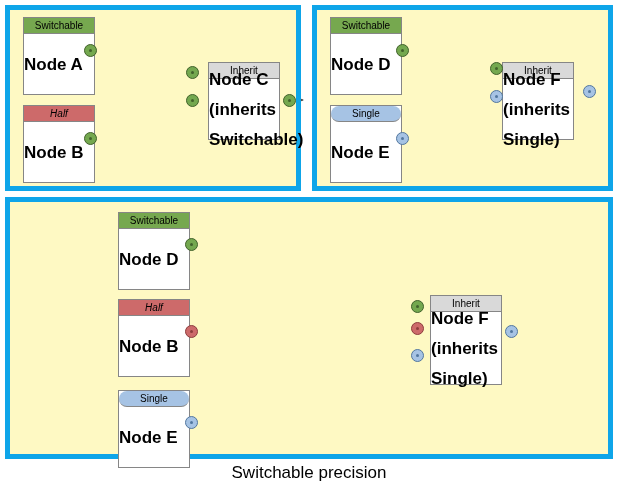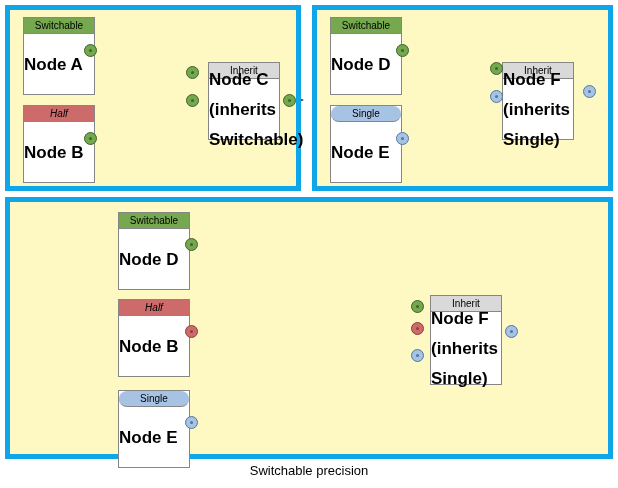--- a/index.html
+++ b/index.html
@@ -29,21 +29,21 @@
   .dot-green{background:#74a84f;border:1px solid #41622b;}
   .dot-green:after{background:#41622b;}
   .dot-red{background:#cd6a6a;border:1px solid #8d3d3d;}
   .dot-red:after{background:#8d3d3d;}
   .dot-blue{background:#a6c3e4;border:1px solid #52779f;}
   .dot-blue:after{background:#52779f;}
 
   svg.edges{position:absolute;left:0;top:0;width:618px;height:488px;
             pointer-events:none;}
 
-  .caption{position:absolute;width:100%;text-align:center;font-size:13px;}
+  .caption{position:absolute;width:100%;text-align:center;font-size:17px;}
 </style>
 </head>
 <body>
 
 <svg class="edges">
   <defs>
     <marker id="arrow" markerWidth="7" markerHeight="7" refX="6" refY="3" orient="auto" markerUnits="userSpaceOnUse">
       <path d="M0,0 L7,3 L0,6 z" fill="#4d4d4d"></path>
     </marker>
   </defs>

